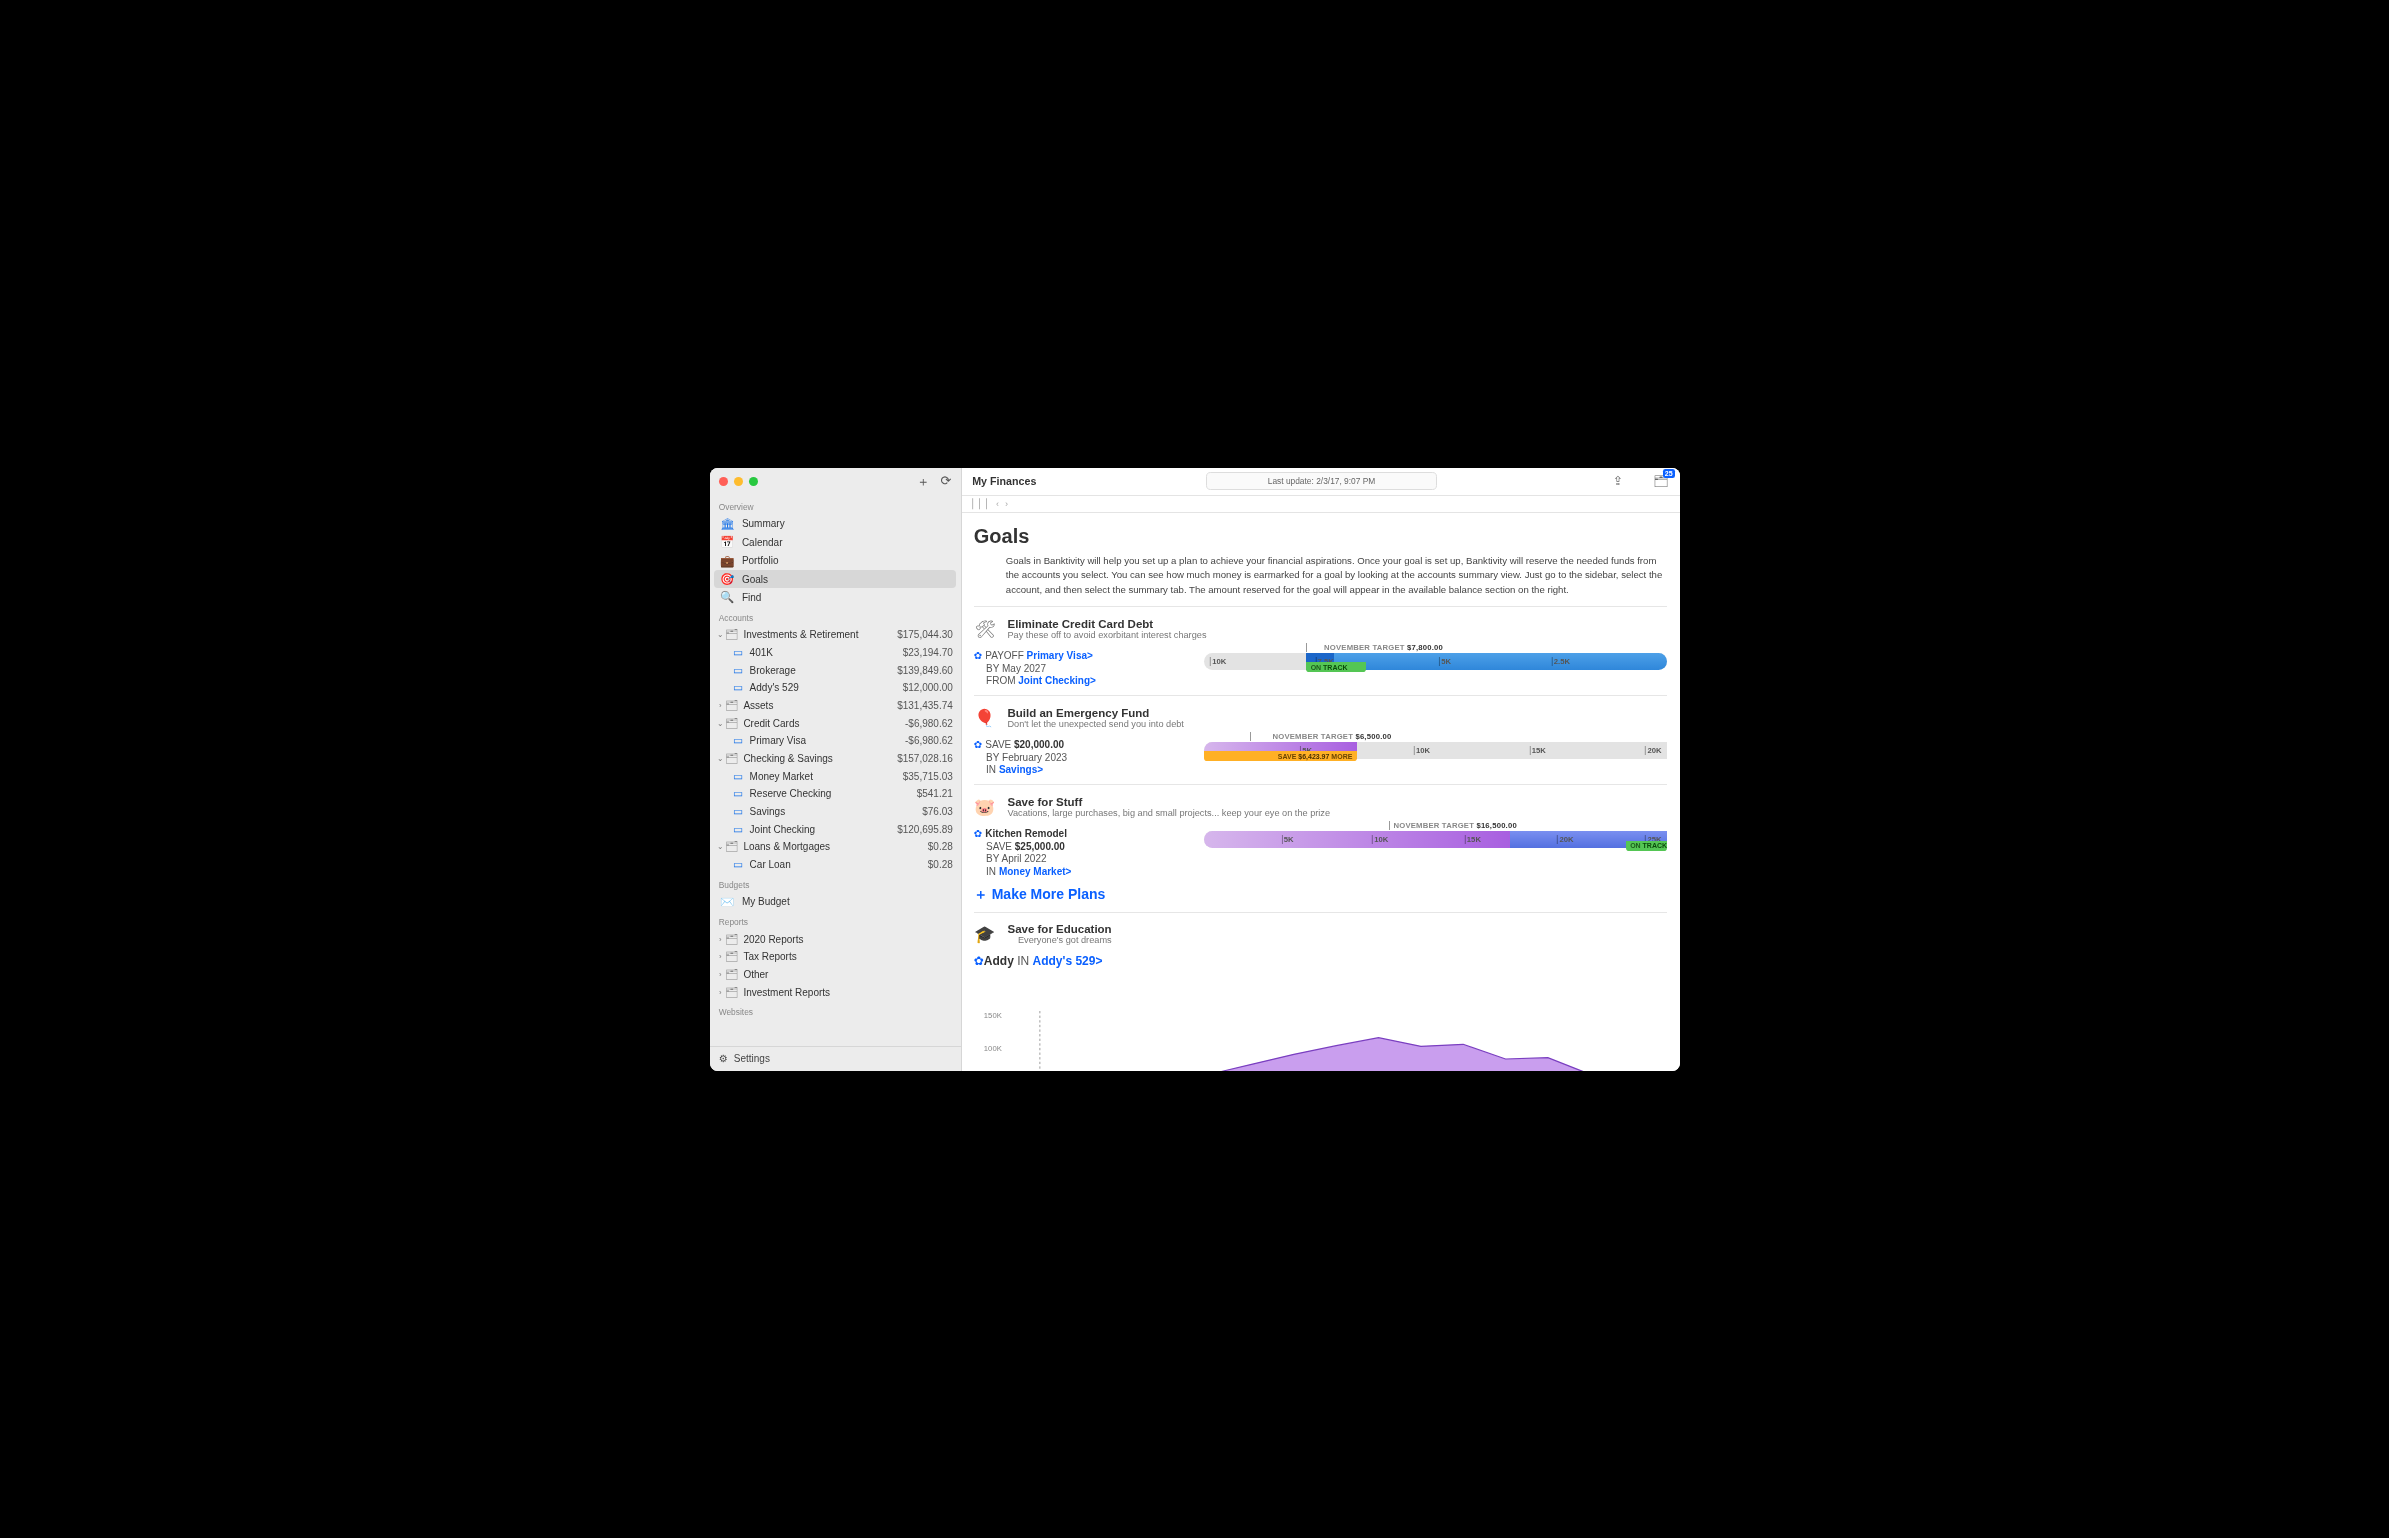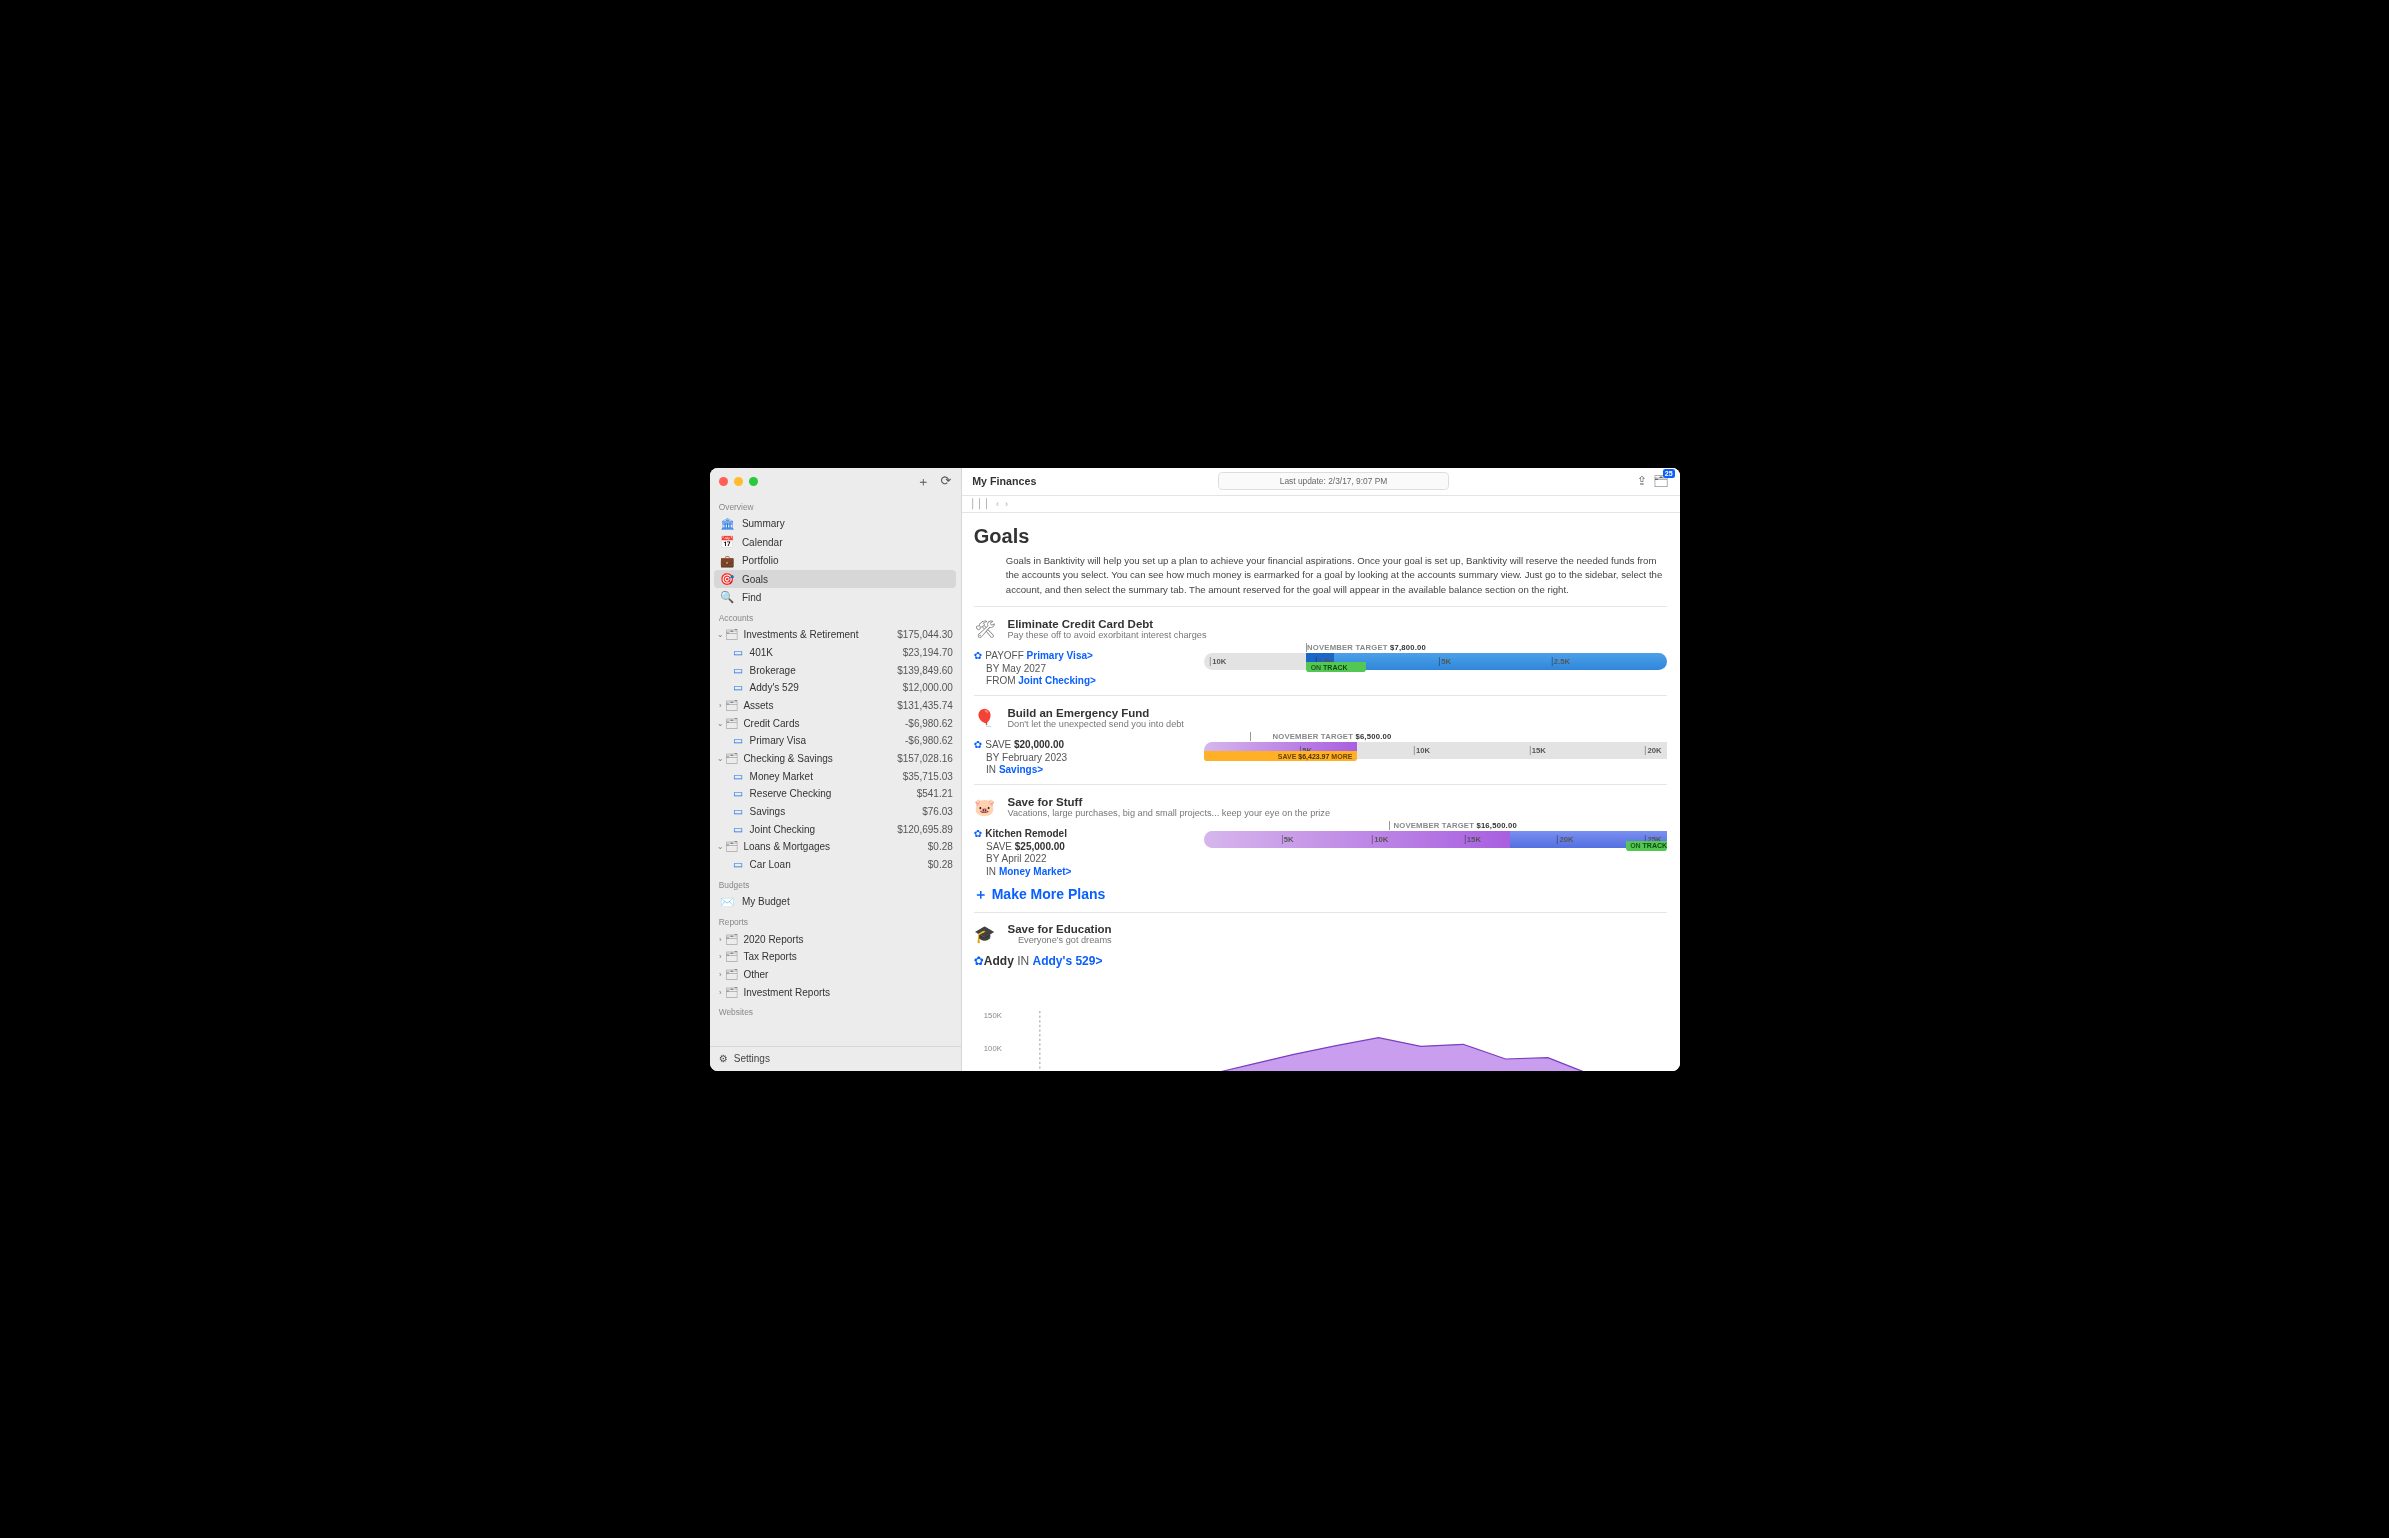--- a/index.html
+++ b/index.html
@@ -17,21 +17,21 @@
   .nav-item.selected { background:#d7d7d7; border-radius:3.8px; margin:0 4.6px; padding:3.1px 6.1px;}
   .acct-row { display:flex; align-items:center; padding:2.3px 7.7px 2.3px 6.1px; height:17.7px; cursor:pointer;}
   .acct-row .disc { width:9.2px; color:#777; font-size:7.7px; text-align:center;}
   .acct-row .ficon { width:14px; text-align:center; margin-right:4.6px; color:#888; font-size:10.7px;}
   .acct-row .ficon.blue{color:#1a73e8;}
   .acct-row .label{ flex:1; color:#333;}
   .acct-row .amount{ color:#555; font-variant-numeric:tabular-nums;}
   .acct-row.sub{ padding-left:21.5px;}
   .footer{ margin-top:auto; border-top:0.8px solid #d6d6d6; padding:6.1px 9.2px; display:flex; align-items:center; gap:6.1px; color:#444;}
   .main{ flex:1; display:flex; flex-direction:column; background:#fff; overflow:hidden;}
-  .topbar{ height:28px; border-bottom:0.8px solid #e4e4e4; display:flex; align-items:center; padding:0 10.7px; gap:0;}
+  .topbar{ height:28px; border-bottom:0.8px solid #e4e4e4; display:flex; align-items:center; padding:0 10.7px; gap:24px;}
   .topbar .title{ font-weight:700; font-size:10.7px;}
   .update-pill{ margin:0 auto; border:0.8px solid #ddd; border-radius:4.6px; padding:3.1px 61px; font-size:8.4px; color:#666; background:#fafafa;}
   .topbar .ricon{ color:#666; font-size:12.3px; margin-left:6.1px;}
   .badge{ position:relative;}
   .badge .count{ position:absolute; top:-4.6px; right:-6.1px; background:#0a60ff; color:#fff; font-size:7px; font-weight:700; padding:0.8px 2.3px; border-radius:2.3px;}
   .crumbbar{ height:17px; border-bottom:0.8px solid #e4e4e4; display:flex; align-items:center; gap:6.1px; padding:0 7.7px; color:#aaa; font-size:9.2px;}
   .content{ flex:1; overflow:auto; padding:7.7px 12.3px 0 12.3px;}
   h1{ font-size:20px; font-weight:800; margin:4.6px 0 6.1px;}
   .intro{ font-size:9.6px; color:#444; line-height:1.5; margin:0 0 9.2px 32px; max-width:660px;}
   .goal-block{ border-top:1.5px solid #e6e6e6; padding:10.7px 0 7.7px; }
@@ -246,21 +246,21 @@
       <div class="goal-sub">Pay these off to avoid exorbitant interest charges</div>
               </div>
     </div>
     <div class="goal-body">
               <div class="goal-meta">
                 <div class="row"><span class="gear">✿</span>PAYOFF <span class="link">Primary Visa&gt;</span></div>
                 <div class="row indent">BY May 2027</div>
                 <div class="row indent">FROM <span class="link">Joint Checking&gt;</span></div>
               </div>
               <div class="progress-wrap">
-      <div class="target-label" style="position:absolute;top:-1.5px;left:22%"><span style="border-left:0.8px solid #999;padding-left:0">NOVEMBER TARGET <span class="amt">$7,800.00</span></span></div>
+      <div class="target-label" style="position:absolute;top:-1.5px;left:22%"><span style="border-left:0.8px solid #999;padding-left:17px">NOVEMBER TARGET <span class="amt">$7,800.00</span></span></div>
       <div class="pbar " style="margin-top:9.2px">
                   <div class="pfill" style="left:22%;right:0%;background:linear-gradient(#4da0e8,#2f87da)"></div>
                   <div class="pfill" style="left:22%;width:6%;background:#1b66c9"></div>
                   <div class="ticks">
                     <span class="tick" style="left:3%"><span class="bar"></span>10K</span>
                     <span class="tick" style="left:26%"><span class="bar"></span>7.5K</span>
                     <span class="tick" style="left:52%"><span class="bar"></span>5K</span>
                     <span class="tick" style="left:77%"><span class="bar"></span>2.5K</span>
                   </div>
                 </div>

